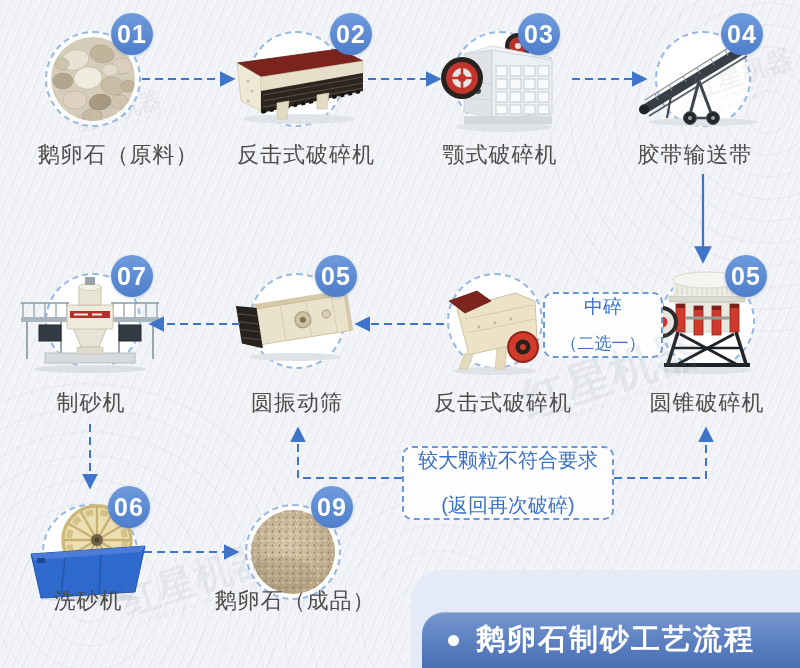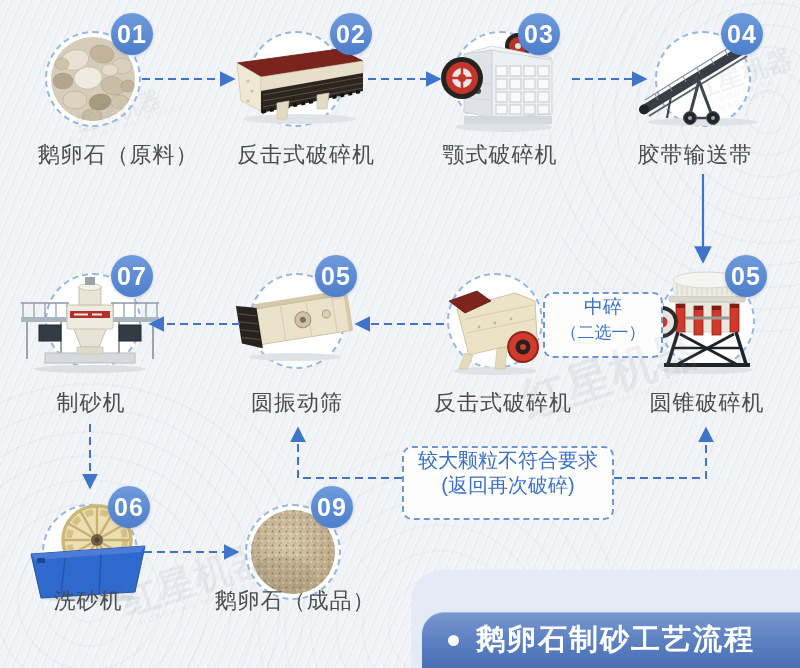--- a/index.html
+++ b/index.html
@@ -22,21 +22,21 @@
     background:linear-gradient(180deg,#6f9bdc,#4e7ecb);color:#fff;font-size:25px;font-weight:bold;
     display:flex;align-items:center;justify-content:center;letter-spacing:1px;
     box-shadow:0 1px 3px rgba(40,80,150,.25);}
   .slabel{position:absolute;width:240px;text-align:center;font-size:22px;color:#4b4b4b;
     letter-spacing:1px;z-index:5;line-height:26px;}
   .connectors{position:absolute;left:0;top:0;z-index:3;pointer-events:none;}
   .dash{stroke:#3f74cb;stroke-width:2;fill:none;stroke-dasharray:8 5;}
   .solid{stroke:#3f74cb;stroke-width:2.2;fill:none;}
 
   .callout{position:absolute;background:#fdfdfe;border:2px dashed #6d97d6;border-radius:10px;
-    color:#3a70c6;text-align:center;display:flex;flex-direction:column;justify-content:flex-start;
+    color:#3a70c6;text-align:center;display:flex;flex-direction:column;justify-content:space-between;
     z-index:5;box-sizing:border-box;}
   .callout .l1{font-size:19px;line-height:26px;}
   .callout .l2{font-size:17px;line-height:25px;}
   .callout.small .l1,.callout.small .l2{font-size:20px;line-height:25px;}
 
   .banner-outer{position:absolute;left:411px;top:570px;width:389px;height:98px;
     background:#e4ebf6;border-top-left-radius:30px;z-index:6;}
   .banner-inner{position:absolute;left:11px;top:12px;right:0;bottom:0;
     background:linear-gradient(180deg,#7997cf 0%,#5d81c2 50%,#496fb4 100%);
     border-top-left-radius:22px;display:flex;align-items:center;padding-left:16px;

